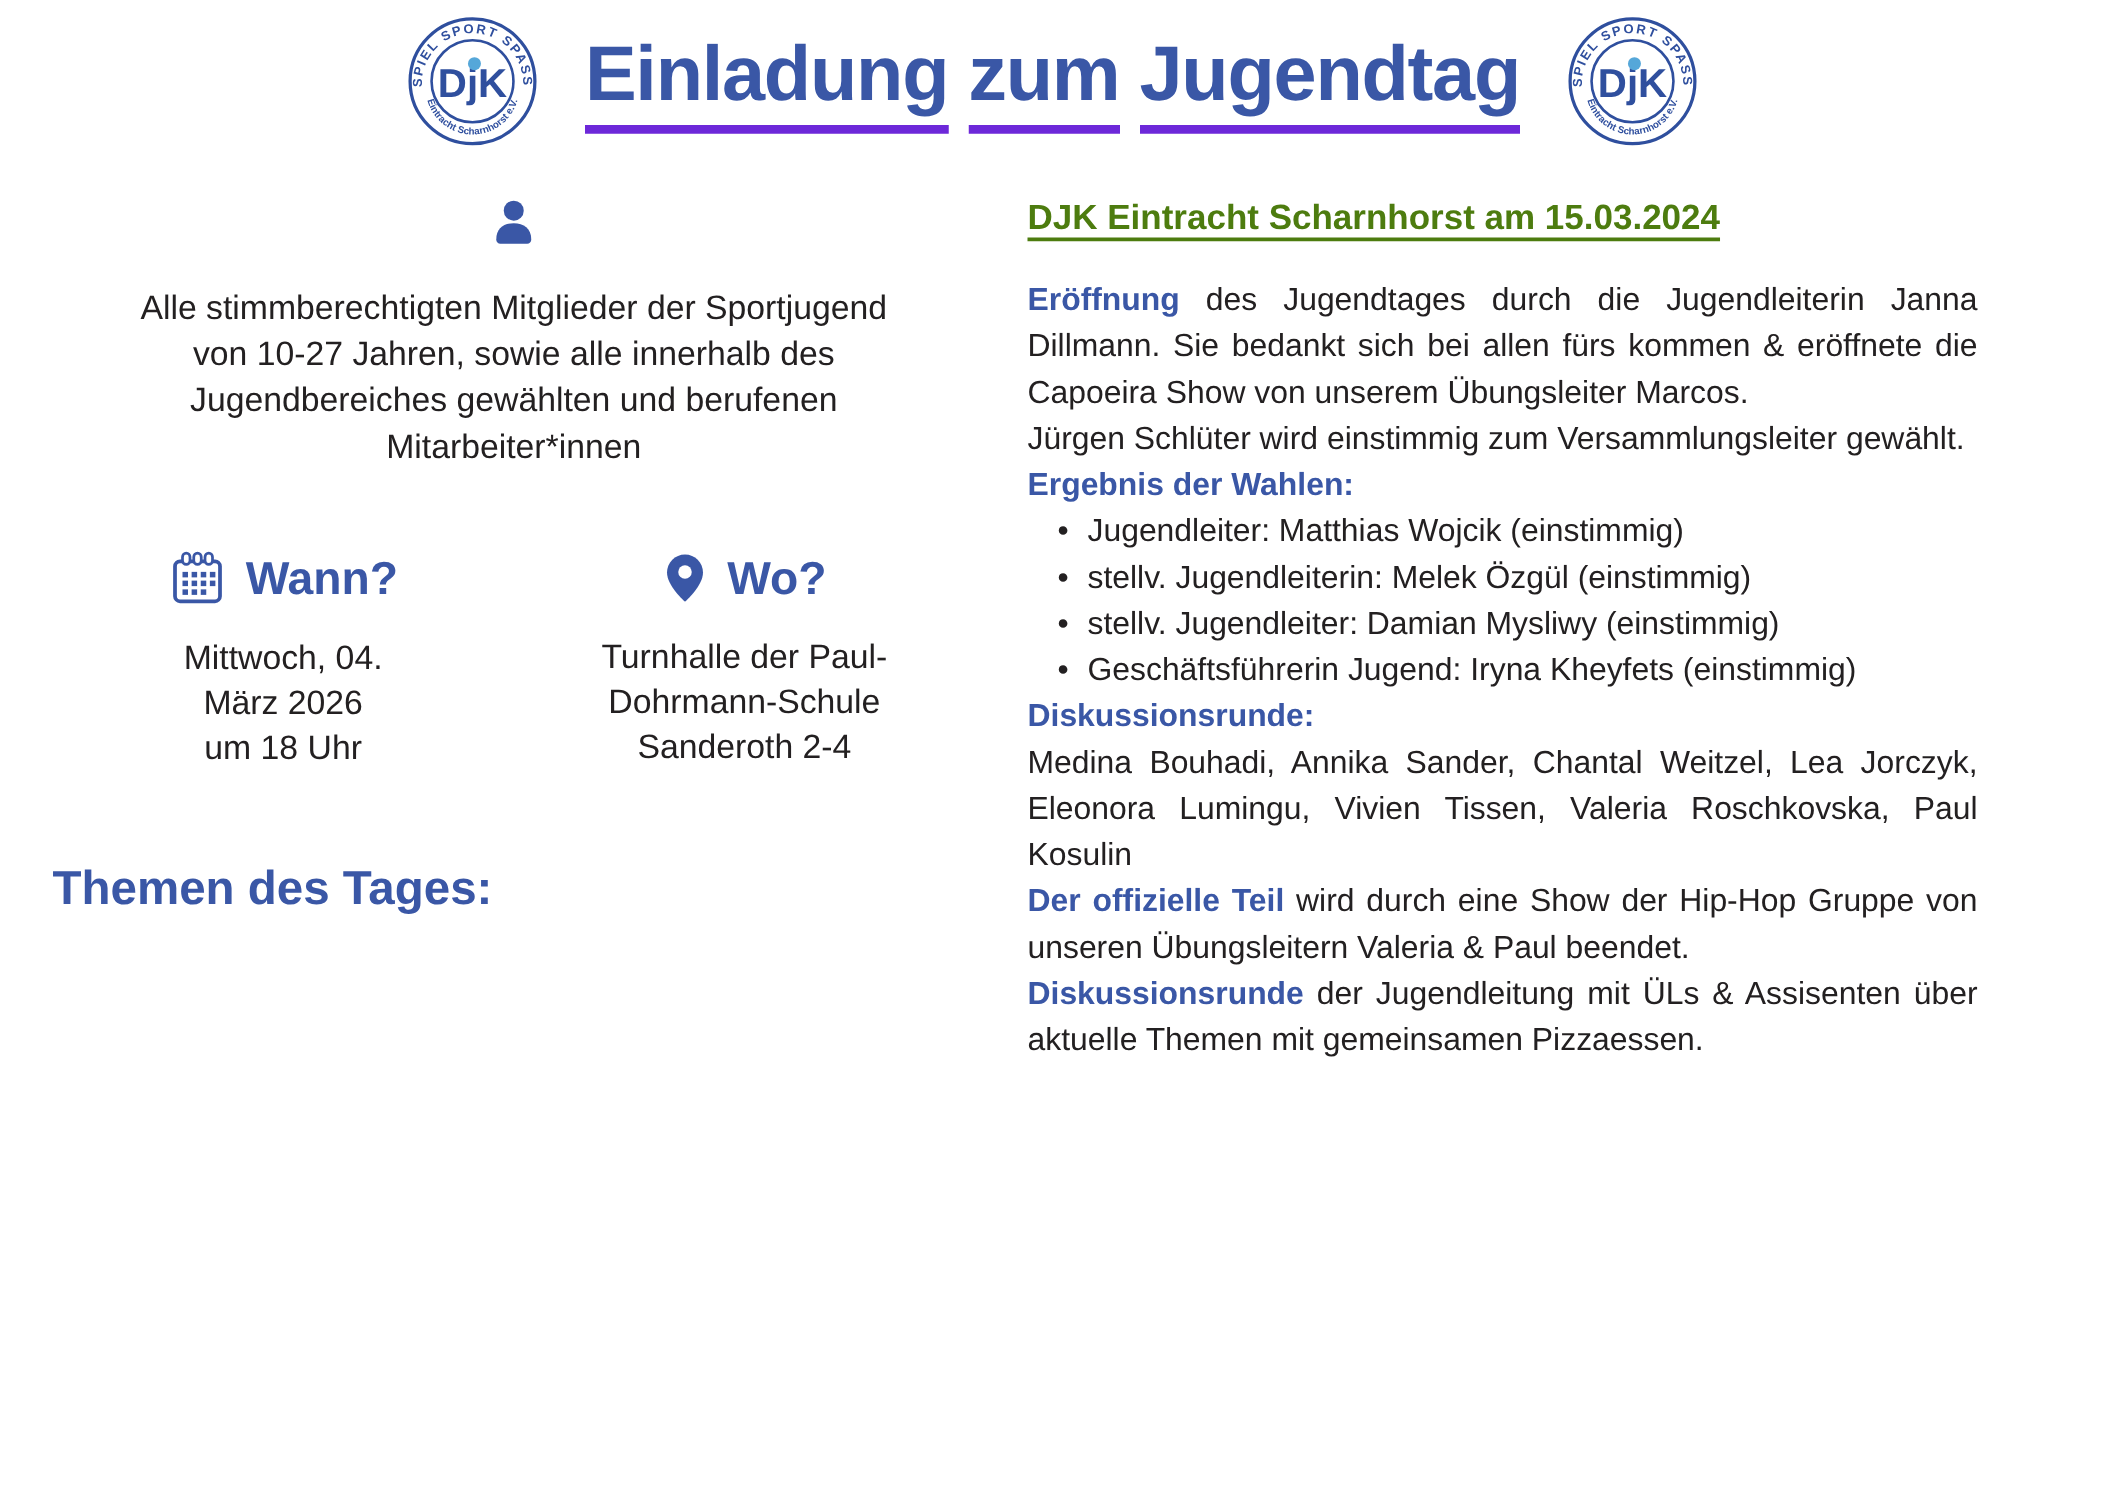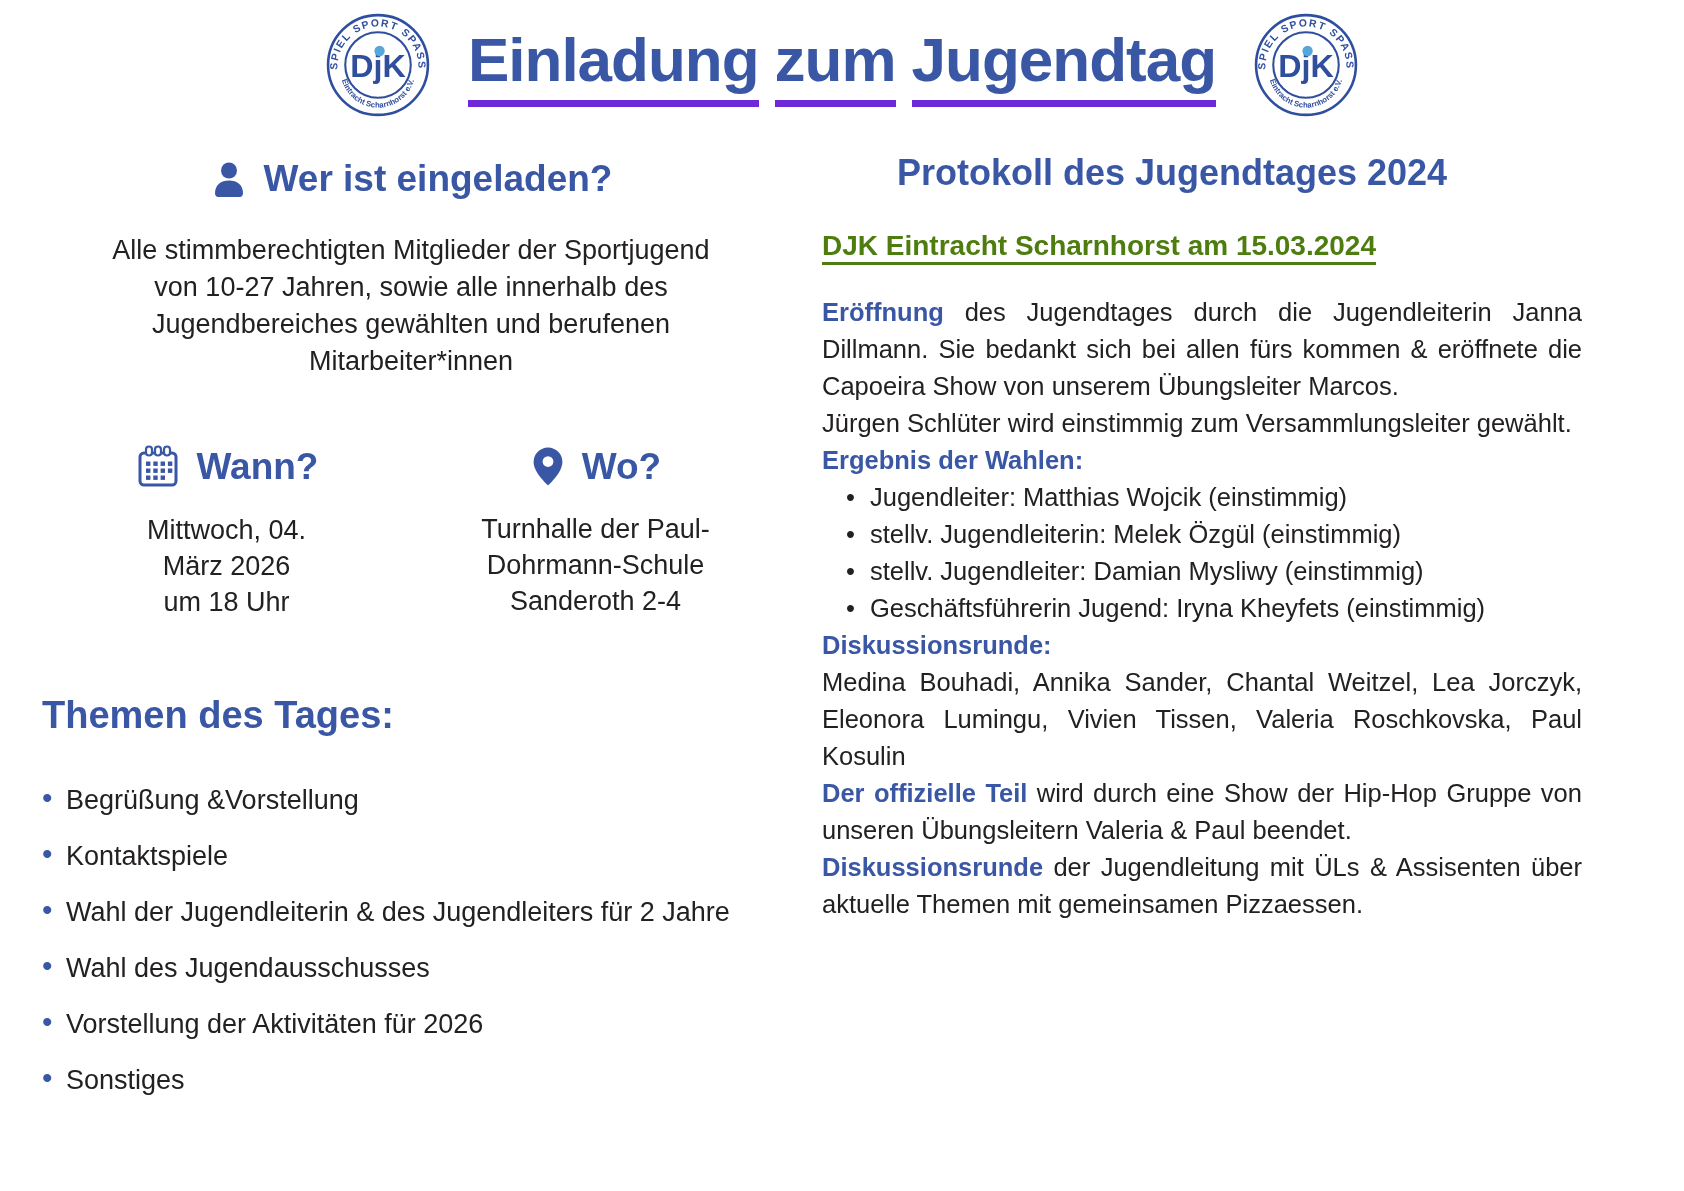--- a/index.html
+++ b/index.html
@@ -92,21 +92,20 @@
   <main class="columns">
 
     <section class="left-col">
 
       <div class="who">
         <div class="h-row">
           <svg class="icon" width="38" height="38" viewBox="0 0 38 38">
             <circle cx="19" cy="10.5" r="8" fill="#3a57a6"></circle>
             <path d="M5,33.5 C5,24.5 11,20.5 19,20.5 C27,20.5 33,24.5 33,33.5 C33,35.4 31.6,37 29.7,37 L8.3,37 C6.4,37 5,35.4 5,33.5 Z" fill="#3a57a6"></path>
           </svg>
-          <span class="h-blue">Wer ist eingeladen?</span>
         </div>
         <p class="who-body">Alle stimmberechtigten Mitglieder der Sportjugend von 10-27 Jahren, sowie alle innerhalb des Jugendbereiches gewählten und berufenen Mitarbeiter*innen</p>
       </div>
 
       <div class="when-where">
         <div class="ww-col">
           <div class="h-row">
             <svg class="icon" width="46" height="46" viewBox="0 0 46 46">
               <rect x="5" y="9" width="36" height="32" rx="4" fill="#ffffff" stroke="#3a57a6" stroke-width="3"></rect>
               <rect x="11" y="2.5" width="6" height="9" rx="3" fill="#ffffff" stroke="#3a57a6" stroke-width="2.2"></rect>
@@ -146,34 +145,25 @@
           <div class="ww-lines">
             <div>Turnhalle der Paul-</div>
             <div>Dohrmann-Schule</div>
             <div>Sanderoth 2-4</div>
           </div>
         </div>
       </div>
 
       <div class="topics">
         <div class="h-blue topics-heading">Themen des Tages:</div>
-        <ul class="topics-list">
-          <li>Begrüßung &amp;Vorstellung</li>
-          <li>Kontaktspiele</li>
-          <li>Wahl der Jugendleiterin &amp; des Jugendleiters für 2 Jahre</li>
-          <li>Wahl des Jugendausschusses</li>
-          <li>Vorstellung der Aktivitäten für 2026</li>
-          <li>Sonstiges</li>
-        </ul>
       </div>
 
     </section>
 
     <section class="right-col">
-      <h2 class="r-heading">Protokoll des Jugendtages 2024</h2>
       <div class="r-sub">DJK Eintracht Scharnhorst am 15.03.2024</div>
 
       <div class="r-body">
         <p><span class="lead">Eröffnung</span><span> des Jugendtages durch die Jugendleiterin Janna Dillmann. Sie bedankt sich bei allen fürs kommen &amp; eröffnete die Capoeira Show von unserem Übungsleiter Marcos.</span></p>
         <p>Jürgen Schlüter wird einstimmig zum Versammlungsleiter gewählt.</p>
 
         <div class="lead">Ergebnis der Wahlen:</div>
         <ul class="r-list">
           <li>Jugendleiter: Matthias Wojcik (einstimmig)</li>
           <li>stellv. Jugendleiterin: Melek Özgül (einstimmig)</li>

